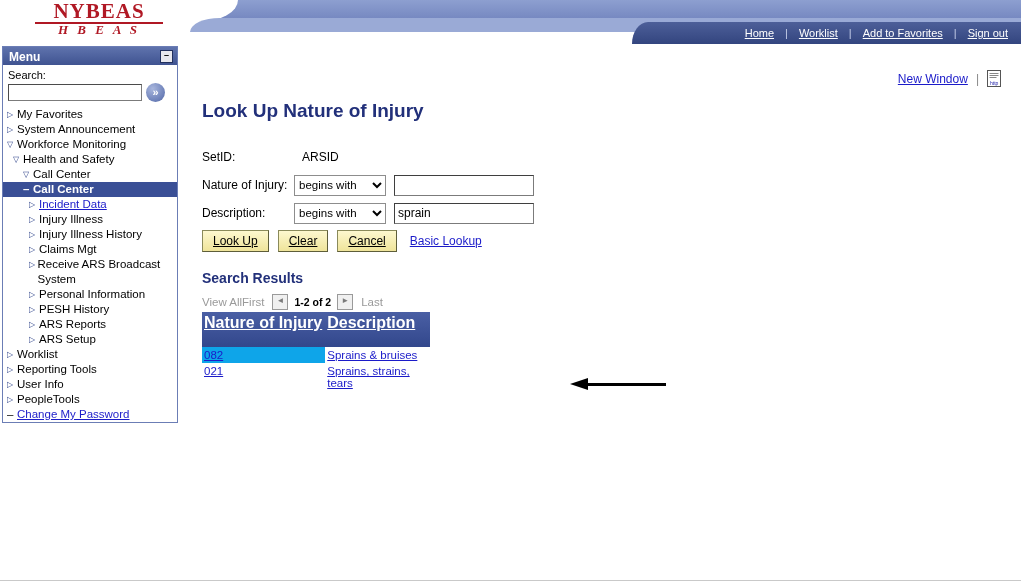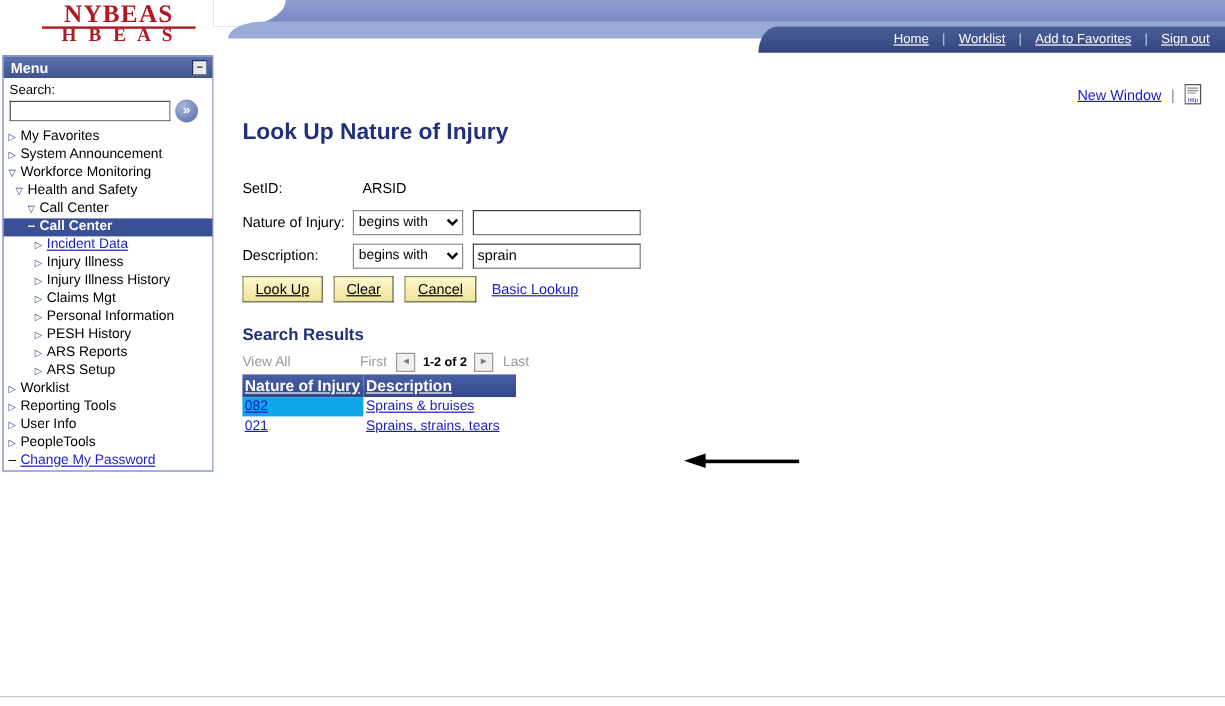--- a/index.html
+++ b/index.html
@@ -84,25 +84,26 @@
     letter-spacing: 1px;
     line-height: 22px;
   }
   #logo-rule {
     width: 128px; height: 2px;
     background: #b01824;
     margin: 0 auto;
   }
   #logo-sub {
     font-family: "Liberation Serif", serif;
-    font-size: 16px;
+    font-size: 13px;
     font-weight: bold;
     color: #b01824;
     letter-spacing: 3px;
     line-height: 12px;
+    font-style: italic;
   }
 
   
   #menu {
     position: absolute;
     left: 2px; top: 46px;
     width: 176px;
     border: 1px solid #6b7db5;
     background: #ffffff;
     box-sizing: border-box;
@@ -302,21 +303,21 @@
     color: #22307a;
   }
   #pager {
     position: absolute;
     left: 24px; top: 250px;
     display: flex;
     align-items: center;
     font-size: 11.5px;
     color: #9a9a9a;
   }
-  #pager .viewall { color: #9a9a9a; margin-right: 58px; }
+  #pager .viewall { color: #9a9a9a; }
   #pager .first { color: #9a9a9a; margin-right: 8px; }
   #pager .last { color: #9a9a9a; margin-left: 8px; }
   #pager .count { color: #000; font-weight: bold; font-size: 10.5px; margin: 0 6px; }
   .arrowbtn {
     width: 14px; height: 14px;
     border: 1px solid #9a9a9a;
     background: #f0f0f0;
     font-size: 8px;
     line-height: 12px;
     text-align: center;
@@ -326,24 +327,24 @@
   #results-table {
     position: absolute;
     left: 24px; top: 268px;
     width: 228px;
     border-collapse: collapse;
   }
   #results-table th {
     background: #3a4f96;
     background: linear-gradient(to bottom, #4a5fa4 0%, #32478c 100%);
     color: #ffffff;
-    font-size: 13px;
+    font-size: 16px;
     font-weight: bold;
     text-align: left;
-    padding: 2px 3px 2px 2px;
+    padding: 2px 3px 15px 2px;
     text-decoration: underline;
     white-space: nowrap;
   }
   #results-table td {
     font-size: 11.5px;
     padding: 2px 3px 2px 2px;
     vertical-align: top;
   }
   #results-table td a {
     color: #1b1bc9;
@@ -448,20 +449,24 @@
         <span class="arrow right"></span>
         <span class="txt">Injury Illness</span>
       </div>
       <div class="mi ind3">
         <span class="arrow right"></span>
         <span class="txt">Injury Illness History</span>
       </div>
       <div class="mi ind3">
         <span class="arrow right"></span>
         <span class="txt">Claims Mgt</span>
+      </div>
+      <div class="mi ind3 wrap">
+        <span class="arrow right"></span>
+        <span class="txt">Receive ARS Broadcast System</span>
       </div>
       <div class="mi ind3">
         <span class="arrow right"></span>
         <span class="txt">Personal Information</span>
       </div>
       <div class="mi ind3">
         <span class="arrow right"></span>
         <span class="txt">PESH History</span>
       </div>
       <div class="mi ind3">

